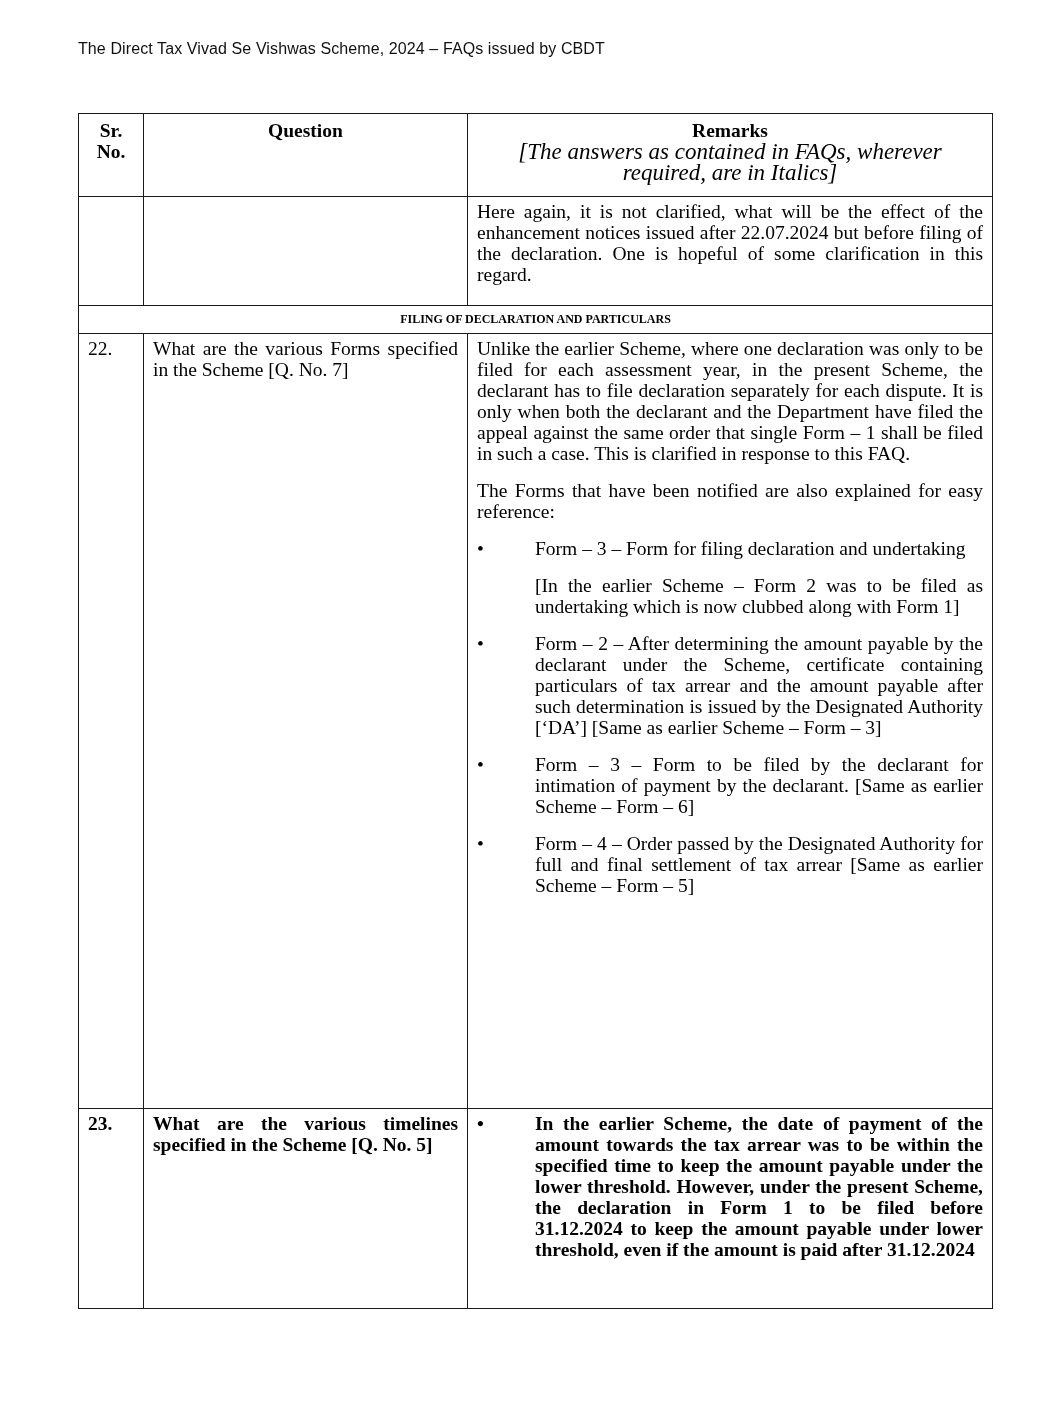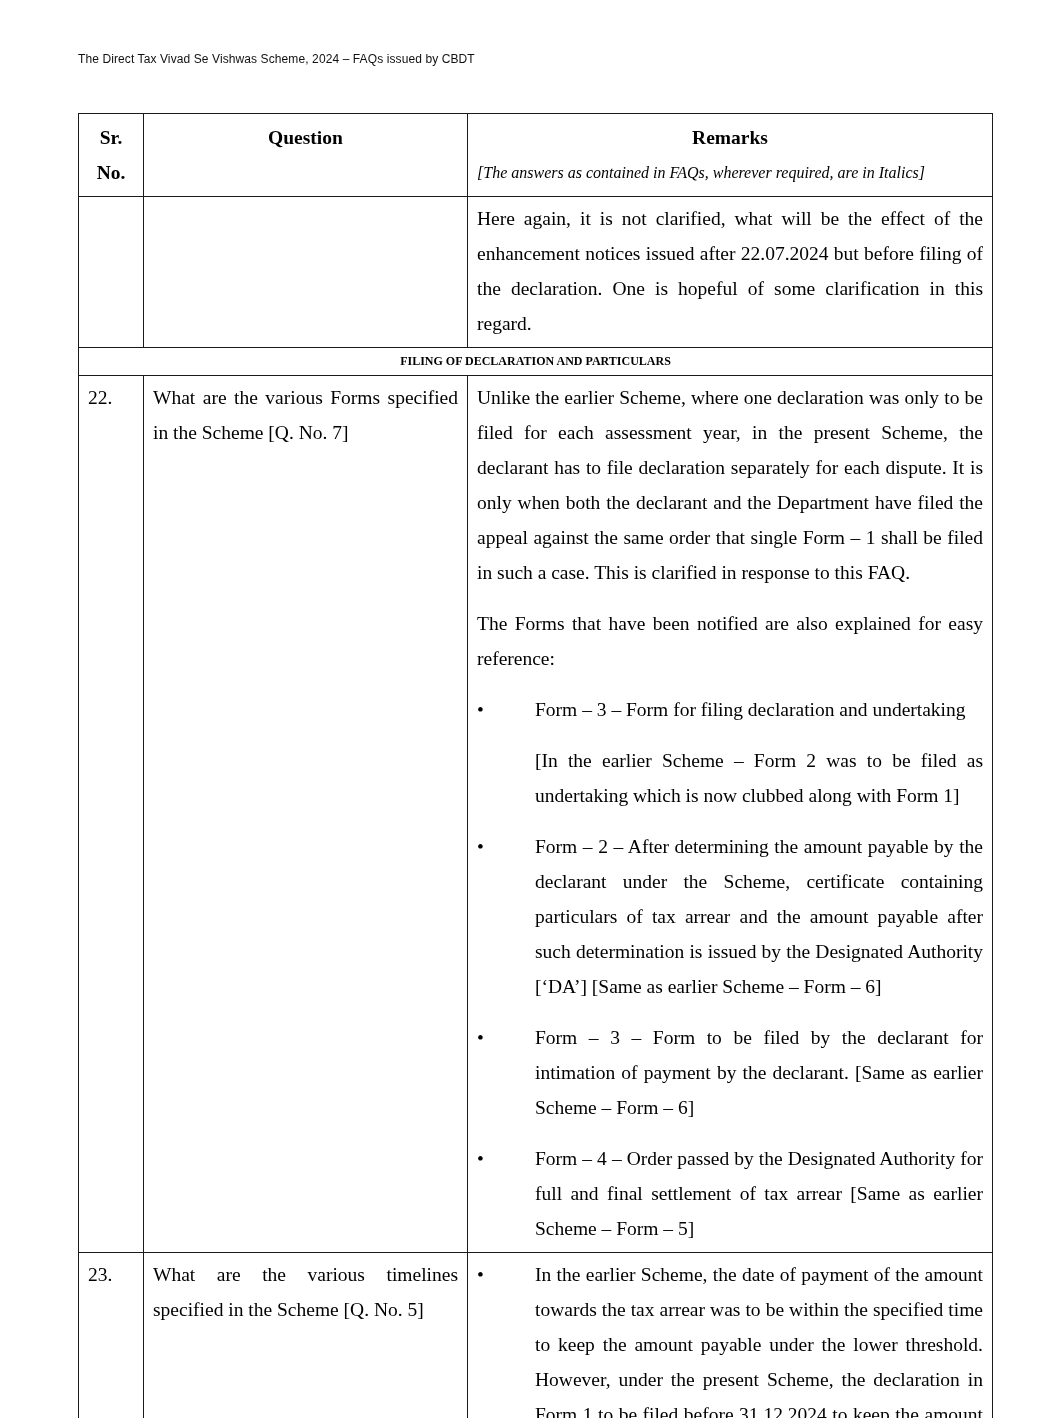--- a/index.html
+++ b/index.html
@@ -8,51 +8,51 @@
     width: 1063px; height: 1418px;
     font-family: "Liberation Serif", serif;
     color: #000;
     overflow: hidden;
     position: relative;
   }
   .page { position: relative; width: 1063px; height: 1418px; background: #ffffff; }
 
   .doc-header {
     position: absolute;
-    left: 78px; top: 52px;
+    left: 78px; top: 40px;
     font-family: "Liberation Sans", sans-serif;
-    font-size: 12px;
+    font-size: 16px;
     color: #101010;
     letter-spacing: 0.1px;
   }
 
   table.faq-table {
     position: absolute;
     left: 78px; top: 113px;
     width: 914px;
     border-collapse: collapse;
     table-layout: fixed;
   }
   .faq-table col.c-sr { width: 65px; }
   .faq-table col.c-q  { width: 324px; }
   .faq-table col.c-r  { width: 525px; }
 
   .faq-table th, .faq-table td {
     border: 1.5px solid #1a1a1a;
     vertical-align: top;
     padding: 4px 9px 6px 9px;
     font-size: 19.5px;
-    line-height: 35px;
+    line-height: 21px;
   }
   .faq-table th { font-weight: bold; text-align: center; padding-top: 6px; }
   .th-note {
     font-weight: normal;
     font-style: italic;
-    text-align: left;
-    font-size: 16px;
+    text-align: center;
+    font-size: 23px;
   }
   .sr-cell { text-align: left; }
   .q-cell { text-align: justify; text-justify: inter-word; }
   .r-cell { text-align: justify; text-justify: inter-word; }
 
   .section-row td {
     text-align: center;
     font-weight: bold;
     padding: 1px 4px 2px 4px;
     font-size: 12px;
@@ -112,34 +112,34 @@
       <td class="r-cell">
         <div class="blk">Unlike the earlier Scheme, where one declaration was only to be filed for each assessment year, in the present Scheme, the declarant has to file declaration separately for each dispute. It is only when both the declarant and the Department have filed the appeal against the same order that single Form – 1 shall be filed in such a case. This is clarified in response to this FAQ.</div>
         <div class="blk">The Forms that have been notified are also explained for easy reference:</div>
         <div class="blk bullet-item">
           <span class="bullet-dot">•</span>
           <span class="bullet-text">Form – 3 – Form for filing declaration and undertaking</span>
         </div>
         <div class="blk sub-blk">[In the earlier Scheme – Form 2 was to be filed as undertaking which is now clubbed along with Form 1]</div>
         <div class="blk bullet-item">
           <span class="bullet-dot">•</span>
-          <span class="bullet-text">Form – 2 – After determining the amount payable by the declarant under the Scheme, certificate containing particulars of tax arrear and the amount payable after such determination is issued by the Designated Authority [‘DA’] [Same as earlier Scheme – Form – 6]</span>
+          <span class="bullet-text">Form – 2 – After determining the amount payable by the declarant under the Scheme, certificate containing particulars of tax arrear and the amount payable after such determination is issued by the Designated Authority [‘DA’] [Same as earlier Scheme – Form – 3]</span>
         </div>
         <div class="blk bullet-item">
           <span class="bullet-dot">•</span>
           <span class="bullet-text">Form – 3 – Form to be filed by the declarant for intimation of payment by the declarant. [Same as earlier Scheme – Form – 6]</span>
         </div>
         <div class="blk bullet-item">
           <span class="bullet-dot">•</span>
           <span class="bullet-text">Form – 4 – Order passed by the Designated Authority for full and final settlement of tax arrear [Same as earlier Scheme – Form – 5]</span>
         </div>
       </td>
     </tr>
 
-    <tr style="height:200px;">
+    <tr style="height:200px;font-weight:bold;">
       <td class="sr-cell">23.</td>
       <td class="q-cell">What are the various timelines specified in the Scheme [Q. No. 5]</td>
       <td class="r-cell">
         <div class="blk bullet-item">
           <span class="bullet-dot">•</span>
           <span class="bullet-text">In the earlier Scheme, the date of payment of the amount towards the tax arrear was to be within the specified time to keep the amount payable under the lower threshold. However, under the present Scheme, the declaration in Form 1 to be filed before 31.12.2024 to keep the amount payable under lower threshold, even if the amount is paid after 31.12.2024</span>
         </div>
       </td>
     </tr>
   </tbody>

